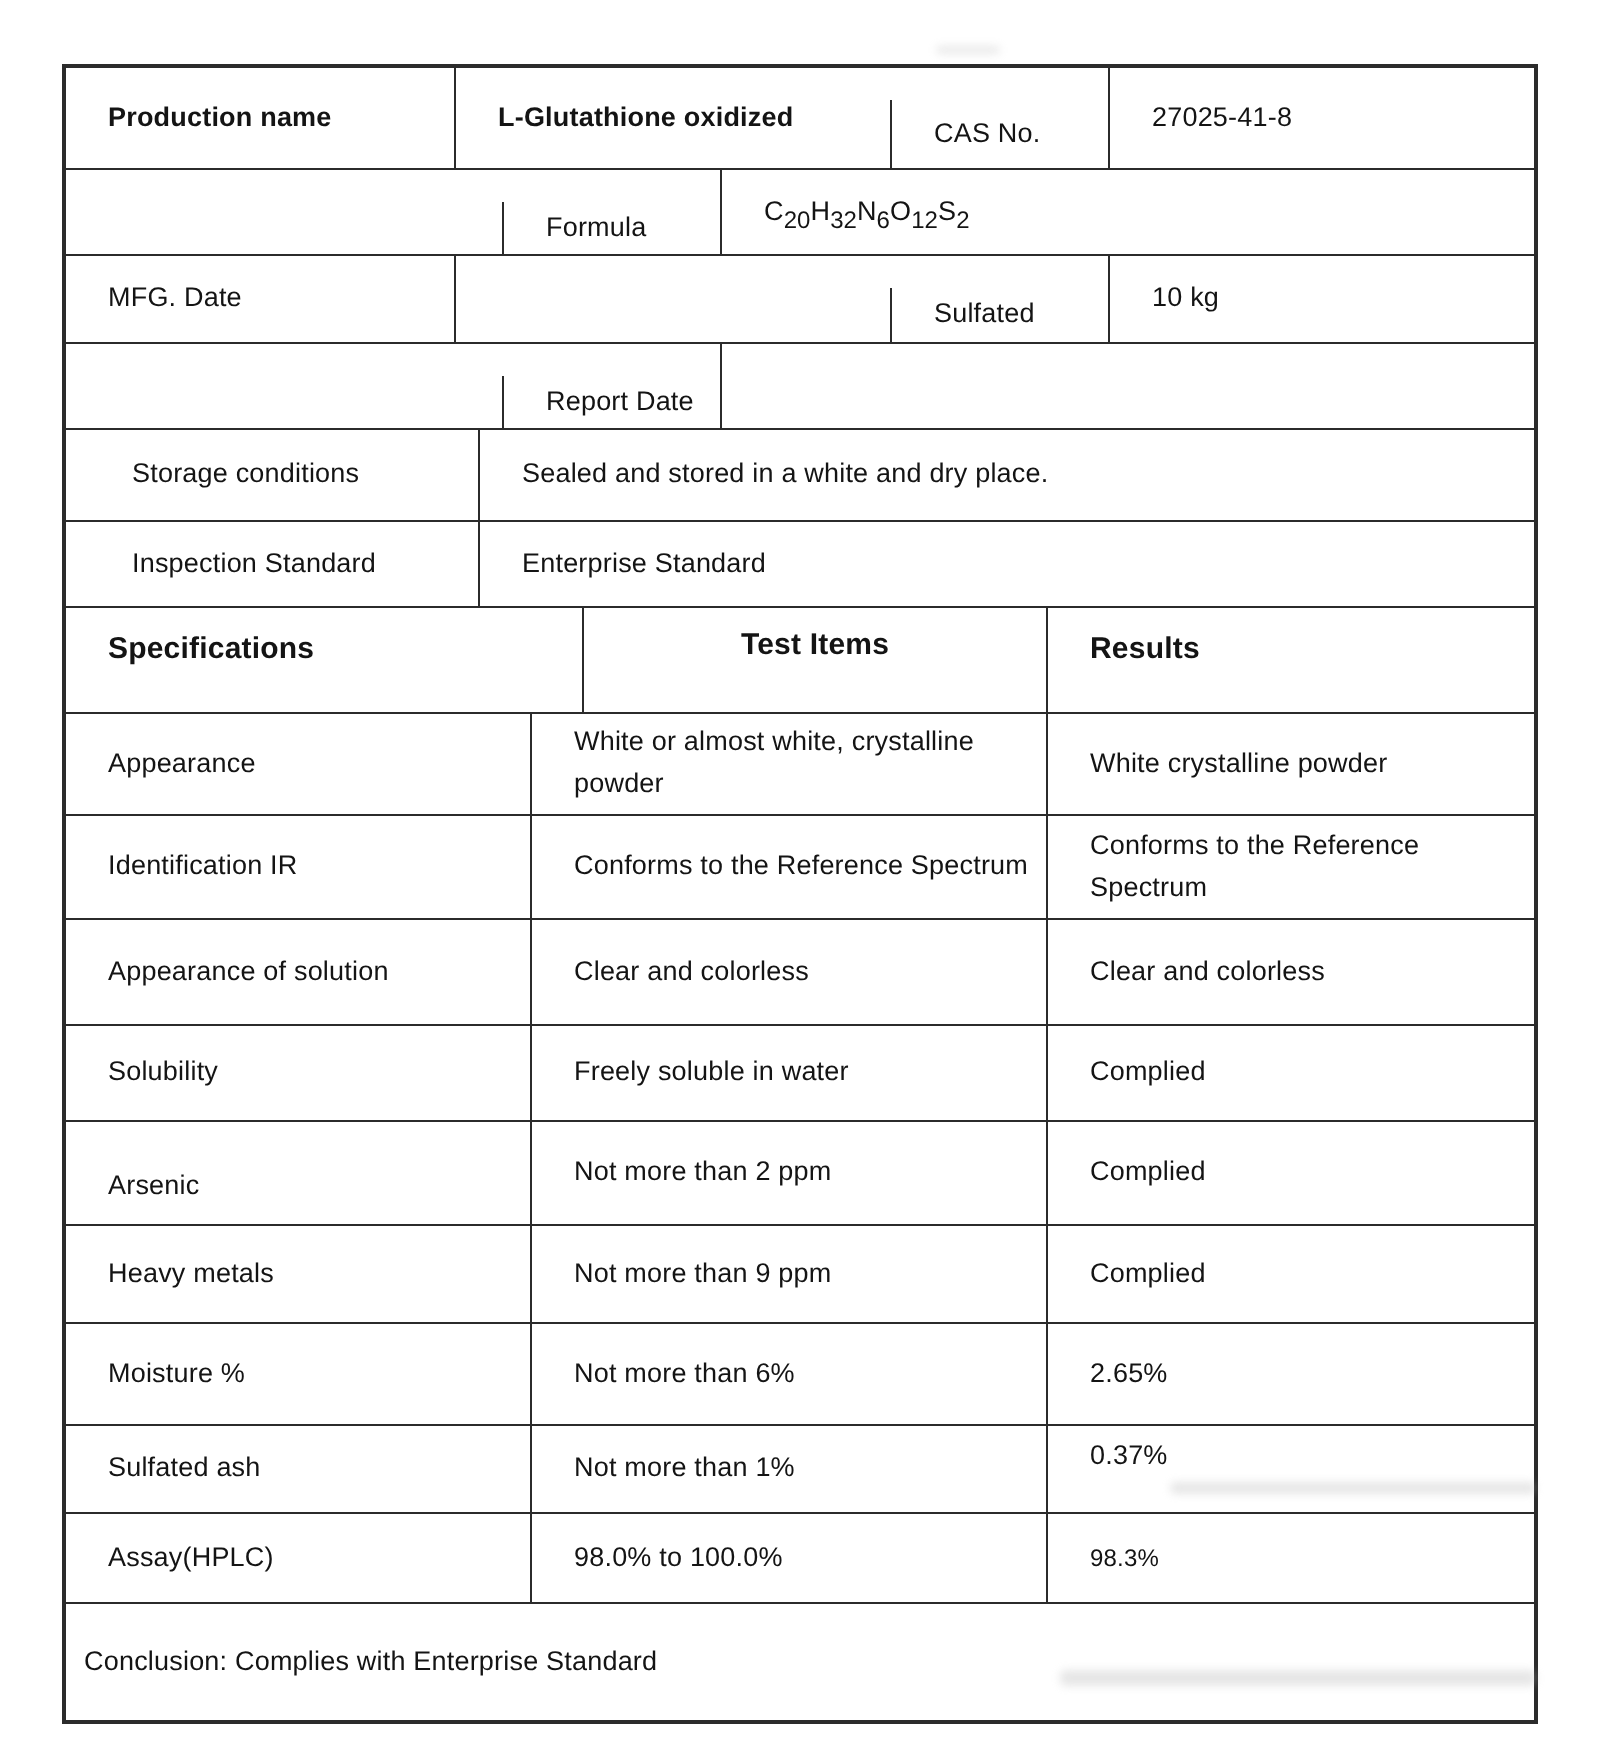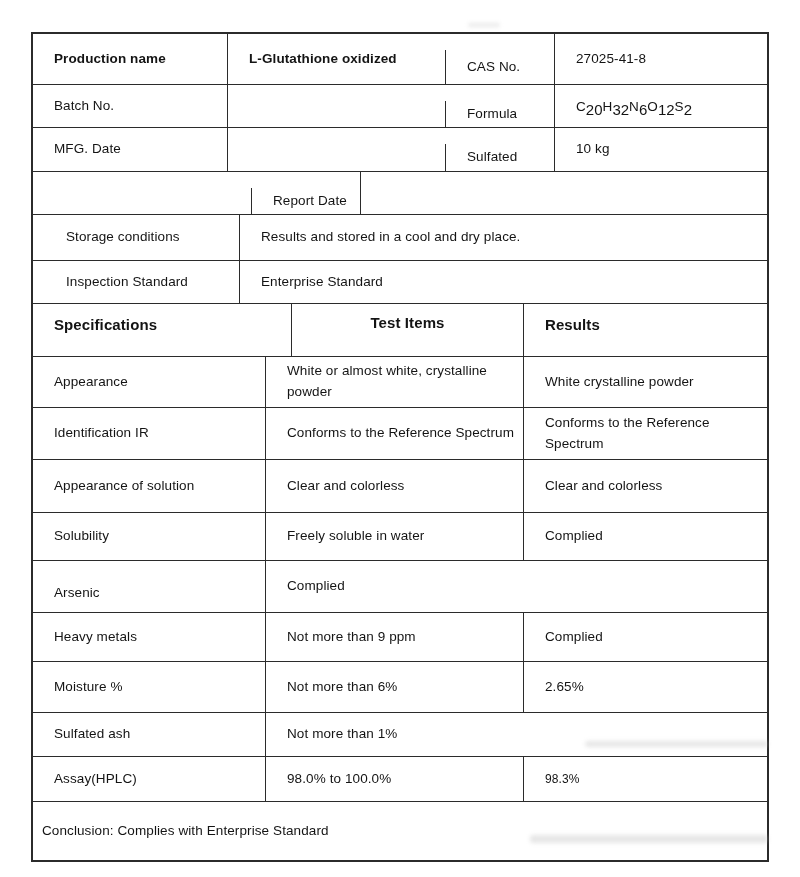--- a/index.html
+++ b/index.html
@@ -50,21 +50,21 @@
   .t3{flex:1;padding-right:2px;}
   .t2, .t3{line-height:1.55;}
   
   .hdr .cell{align-items:flex-start;padding-top:9px;font-size:15px;font-weight:bold;}
   .hdr .t1{justify-content:center;padding-left:4px;}
   
   .align-bottom{align-items:flex-end;padding-bottom:10px;}
   .align-top{align-items:flex-start;padding-top:5px;}
   .result-big{font-size:12px;}
   .conclusion-row .cell{padding-left:9px;}
-  .subsc{font-size:15px;position:relative;top:4px;letter-spacing:0;}
+  .subsc{font-size:12px;position:relative;top:4px;letter-spacing:0;}
   
   .artifact{position:absolute;background:#b9b9b9;filter:blur(2px);border-radius:3px;}
   .art-1{left:585px;top:741px;width:183px;height:6px;opacity:.35;}
   .art-2{left:530px;top:835px;width:238px;height:8px;opacity:.35;}
   .art-3{left:468px;top:23px;width:32px;height:4px;opacity:.30;}
 </style>
 </head>
 <body>
 
 <div class="page">
@@ -72,21 +72,20 @@
   <div class="coa-table">
 
     <div class="row" style="height:50px">
       <div class="cell c1 bold">Production name</div>
       <div class="cell c2 bold">L-Glutathione oxidized</div>
       <div class="cell c3">CAS No.</div>
       <div class="cell c4">27025-41-8</div>
     </div>
 
     <div class="row" style="height:43px">
-      <div class="cell c1">Batch No.</div>
       <div class="cell c2"></div>
       <div class="cell c3">Formula</div>
       <div class="cell c4">
           <span><span>C</span><span class="subsc">20</span><span>H</span><span class="subsc">32</span><span>N</span><span class="subsc">6</span><span>O</span><span class="subsc">12</span><span>S</span><span class="subsc">2</span></span>
         </div>
     </div>
 
     <div class="row" style="height:44px">
       <div class="cell c1">MFG. Date</div>
       <div class="cell c2"></div>
@@ -95,21 +94,21 @@
     </div>
 
     <div class="row" style="height:43px">
       <div class="cell c2"></div>
       <div class="cell c3">Report Date</div>
       <div class="cell c4"></div>
     </div>
 
     <div class="row" style="height:46px">
       <div class="cell w1">Storage conditions</div>
-      <div class="cell w2">Results and stored in a cool and dry place.</div>
+      <div class="cell w2">Sealed and stored in a white and dry place.</div>
     </div>
 
     <div class="row" style="height:43px">
       <div class="cell w1">Inspection Standard</div>
       <div class="cell w2">Enterprise Standard</div>
     </div>
 
     <div class="row hdr" style="height:53px">
       <div class="cell t2">Specifications</div>
       <div class="cell t1">Test Items</div>
@@ -135,38 +134,40 @@
     </div>
 
     <div class="row" style="height:48px">
       <div class="cell t1">Solubility</div>
       <div class="cell t2">Freely soluble in water</div>
       <div class="cell t3">Complied</div>
     </div>
 
     <div class="row" style="height:52px">
       <div class="cell t1 align-bottom">Arsenic</div>
+      <div class="cell t2">Not more than 2 ppm</div>
       <div class="cell t3">Complied</div>
     </div>
 
     <div class="row" style="height:49px">
       <div class="cell t1">Heavy metals</div>
       <div class="cell t2">Not more than 9 ppm</div>
       <div class="cell t3">Complied</div>
     </div>
 
     <div class="row" style="height:51px">
       <div class="cell t1">Moisture %</div>
       <div class="cell t2">Not more than 6%</div>
       <div class="cell t3">2.65%</div>
     </div>
 
     <div class="row" style="height:44px">
       <div class="cell t1">Sulfated ash</div>
       <div class="cell t2">Not more than 1%</div>
+      <div class="cell t3 align-top">0.37%</div>
     </div>
 
     <div class="row" style="height:45px">
       <div class="cell t1">Assay(HPLC)</div>
       <div class="cell t2">98.0% to 100.0%</div>
       <div class="cell t3 result-big">98.3%</div>
     </div>
 
     <div class="row conclusion-row" style="height:59px">
       <div class="cell" style="flex:1">Conclusion: Complies with Enterprise Standard</div>

